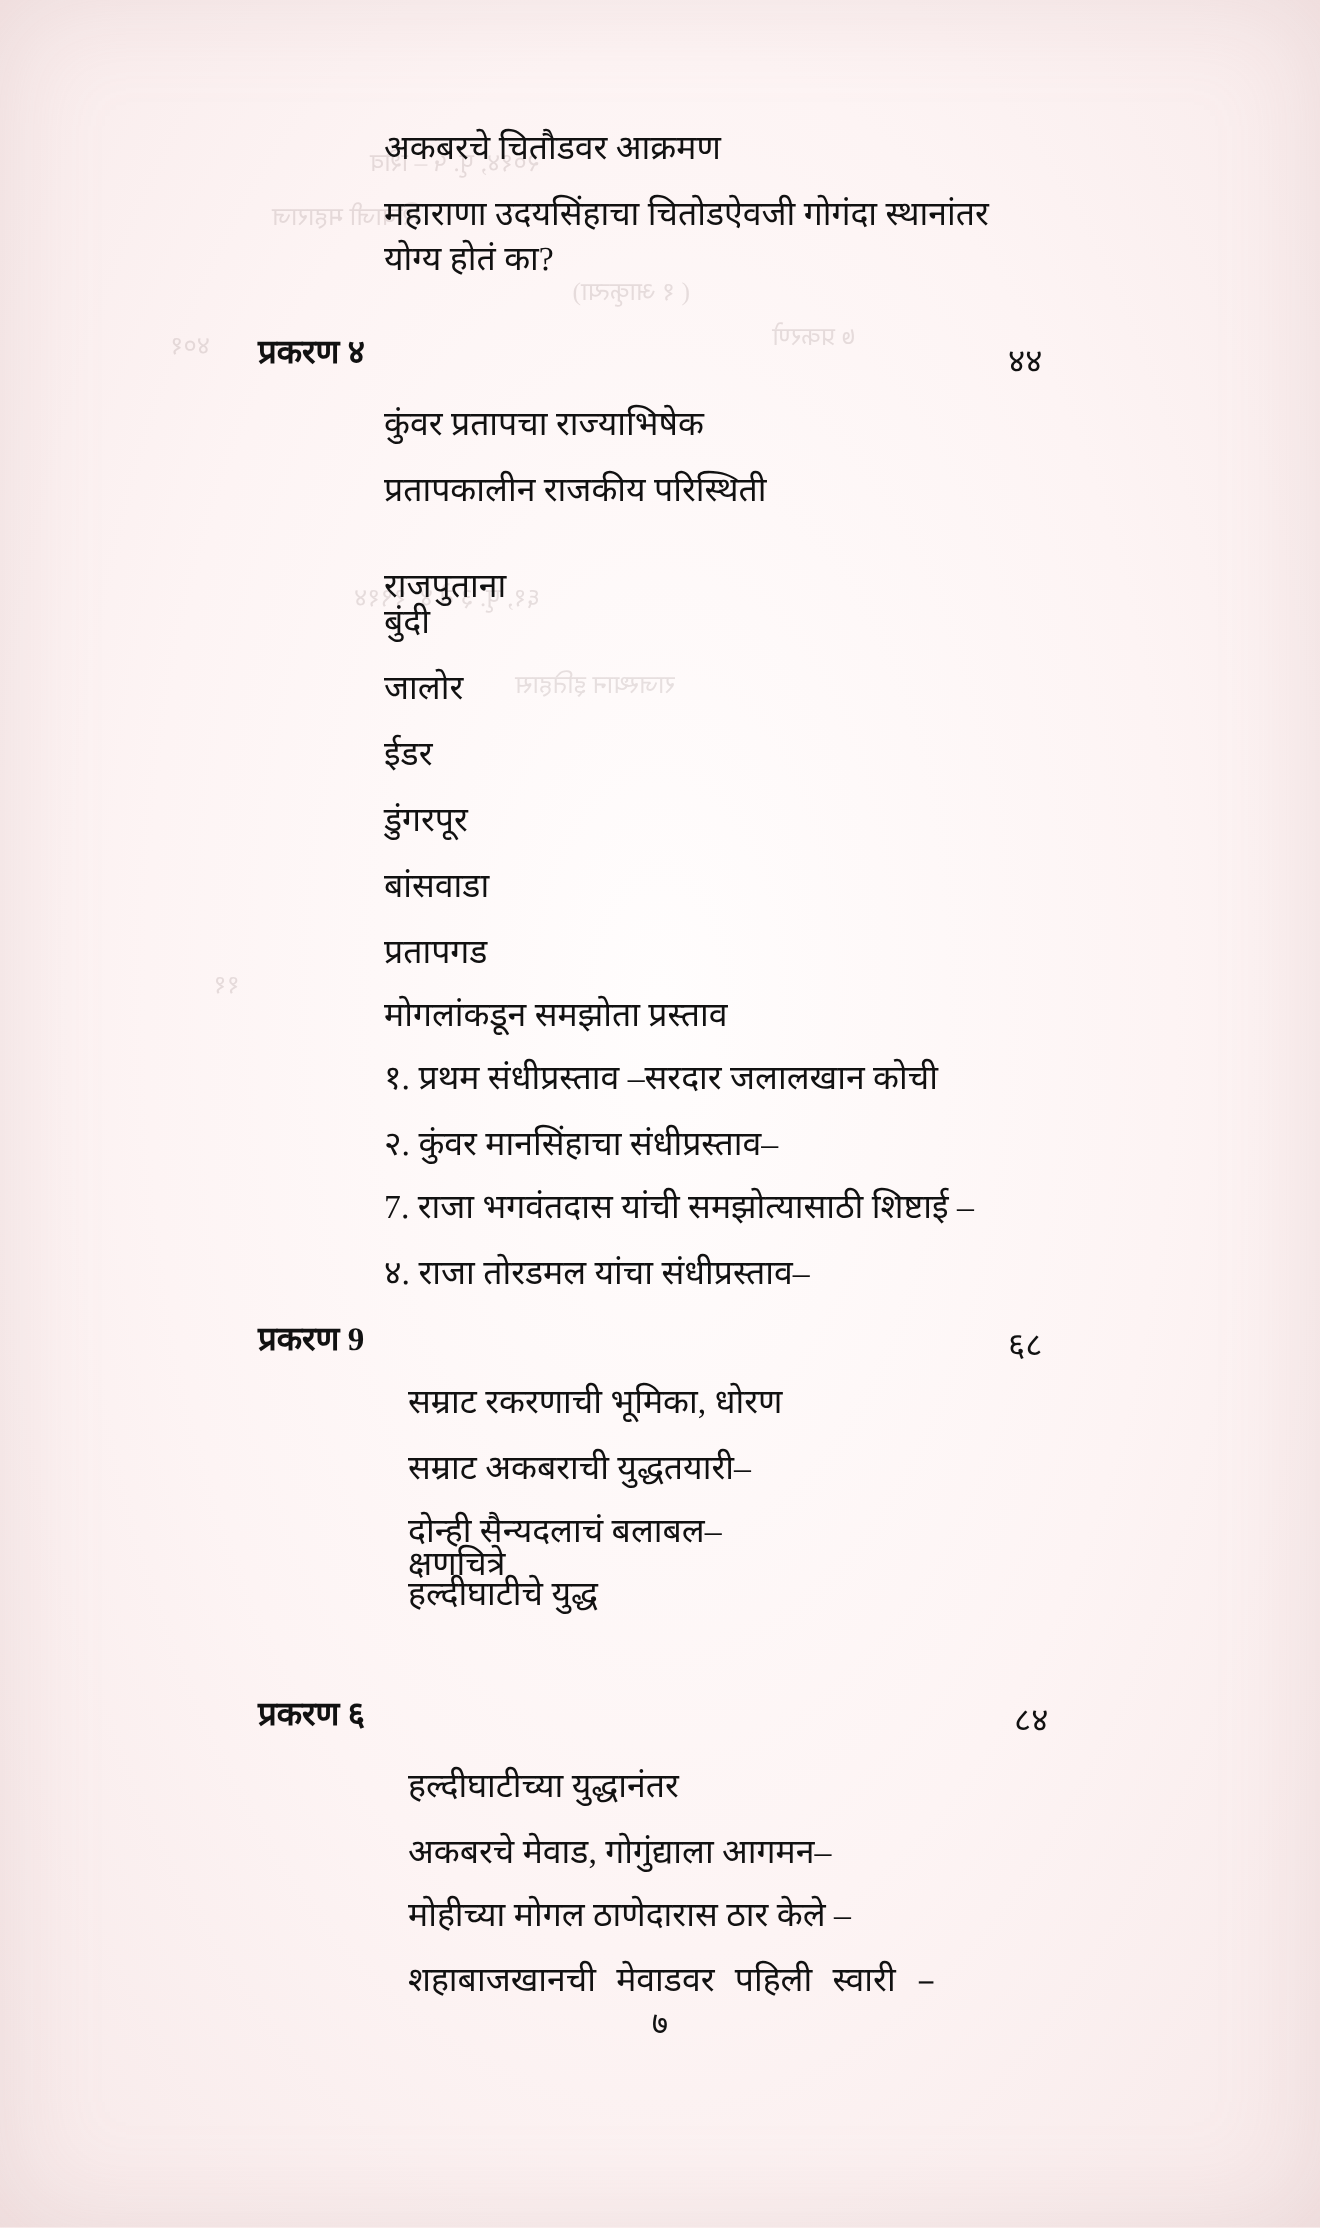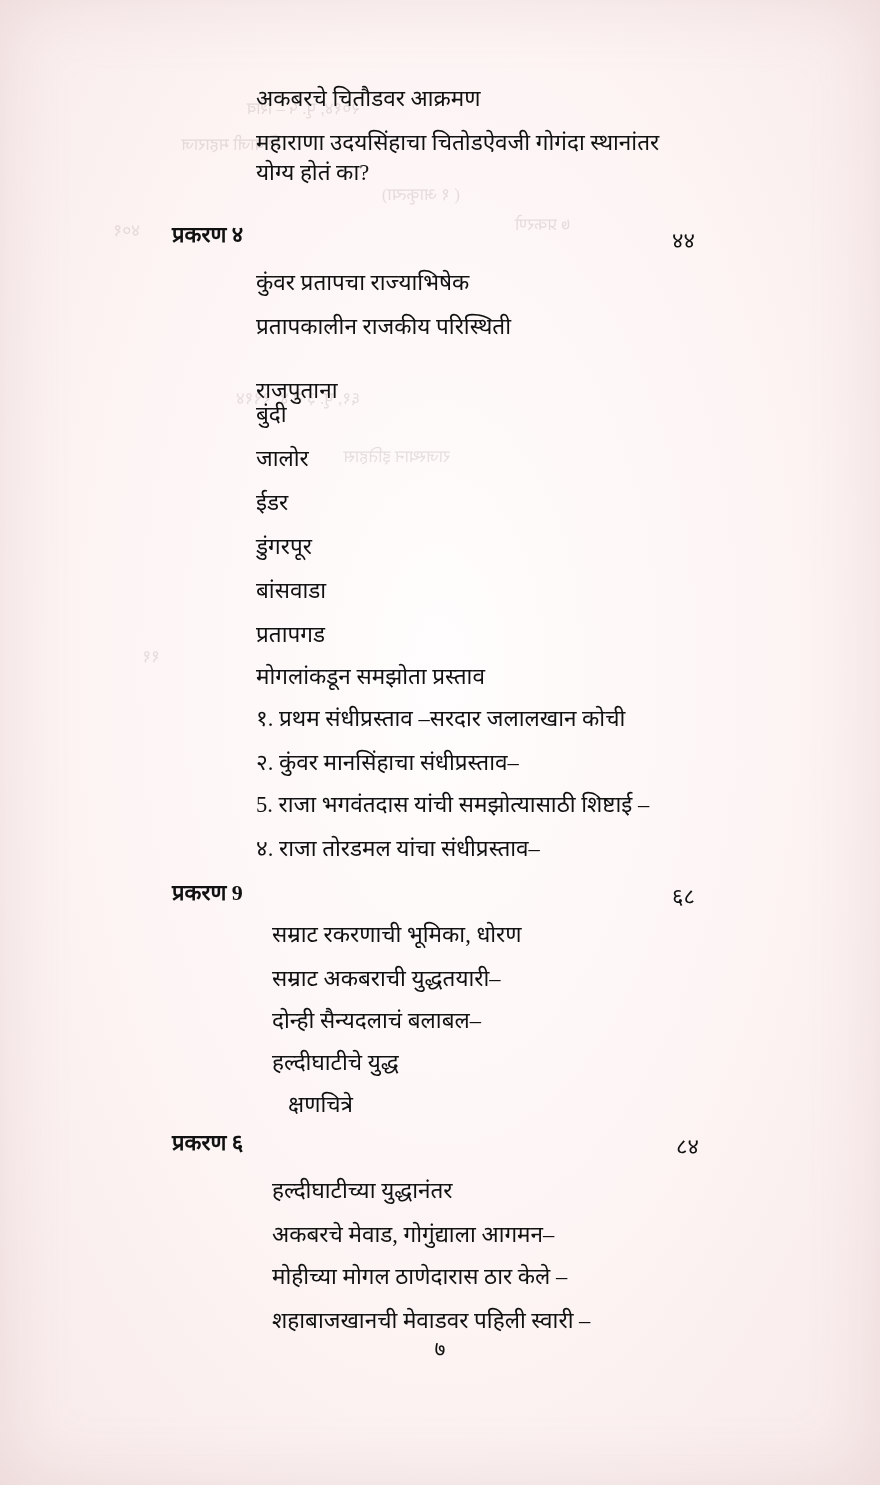--- a/index.html
+++ b/index.html
@@ -111,36 +111,36 @@
   <div class="toc-line entry" style="top:380px;">राजपुताना</div>
   <div class="toc-line entry" style="top:404px;">बुंदी</div>
   <div class="toc-line entry" style="top:448px;">जालोर</div>
   <div class="toc-line entry" style="top:492px;">ईडर</div>
   <div class="toc-line entry" style="top:536px;">डुंगरपूर</div>
   <div class="toc-line entry" style="top:580px;">बांसवाडा</div>
   <div class="toc-line entry" style="top:624px;">प्रतापगड</div>
   <div class="toc-line entry" style="top:666px;">मोगलांकडून समझोता प्रस्ताव</div>
   <div class="toc-line entry" style="top:708px;">१. प्रथम संधीप्रस्ताव –सरदार जलालखान कोची</div>
   <div class="toc-line entry" style="top:752px;">२. कुंवर मानसिंहाचा संधीप्रस्ताव–</div>
-  <div class="toc-line entry" style="top:794px;">5. राजा भगवंतदास यांची समझोत्यासाठी शिष्टाई –</div>
+  <div class="toc-line entry" style="top:794px;">7. राजा भगवंतदास यांची समझोत्यासाठी शिष्टाई –</div>
   <div class="toc-line entry" style="top:838px;">४. राजा तोरडमल यांचा संधीप्रस्ताव–</div>
 
   <div class="toc-line chapter" style="top:882px;">प्रकरण 9</div>
   <div class="page-num" style="left:672px; top:880px;font-family:Liberation Serif, serif;">६८</div>
 
   <div class="toc-line entry shift-right" style="top:924px;">सम्राट रकरणाची भूमिका, धोरण</div>
   <div class="toc-line entry shift-right" style="top:968px;">सम्राट अकबराची युद्धतयारी–</div>
   <div class="toc-line entry shift-right" style="top:1010px;">दोन्ही सैन्यदलाचं बलाबल–</div>
   <div class="toc-line entry shift-right" style="top:1052px;">हल्दीघाटीचे युद्ध</div>
-  <div class="toc-line entry shift-right" style="top:1094px;margin-left:16px;">क्षणचित्रे</div>
+  <div class="toc-line entry shift-right" style="top:1032px;">क्षणचित्रे</div>
 
   <div class="toc-line chapter" style="top:1132px;">प्रकरण ६</div>
   <div class="page-num" style="left:676px; top:1130px;text-align:right;">८४</div>
 
   <div class="toc-line entry shift-right" style="top:1180px;">हल्दीघाटीच्या युद्धानंतर</div>
   <div class="toc-line entry shift-right" style="top:1224px;">अकबरचे मेवाड, गोगुंद्याला आगमन–</div>
   <div class="toc-line entry shift-right" style="top:1266px;">मोहीच्या मोगल ठाणेदारास ठार केले –</div>
-  <div class="toc-line entry shift-right" style="top:1310px;">शहाबाजखानची मेवाडवर पहिली स्वारी –</div>
+  <div class="toc-line entry shift-right" style="top:1310px;font-family:Liberation Mono, monospace;">शहाबाजखानची मेवाडवर पहिली स्वारी –</div>
 
   <div class="folio">७</div>
 </div>
 
 <div class="edge-shadow"></div>
 
 </body></html>

